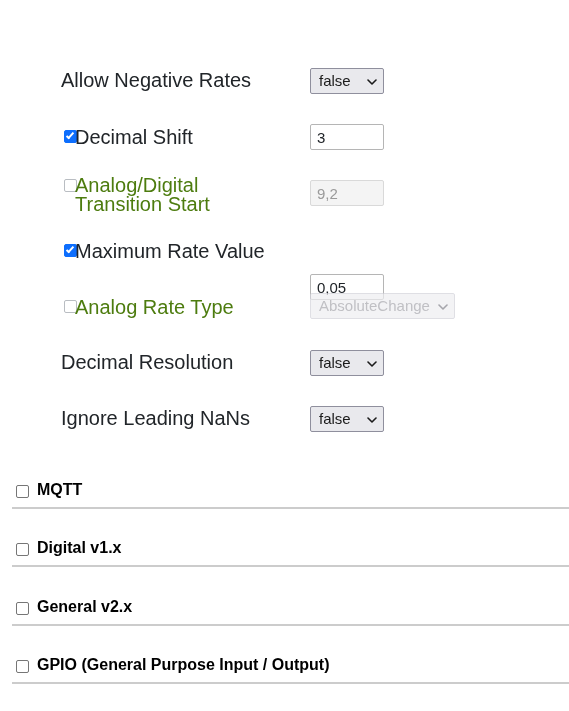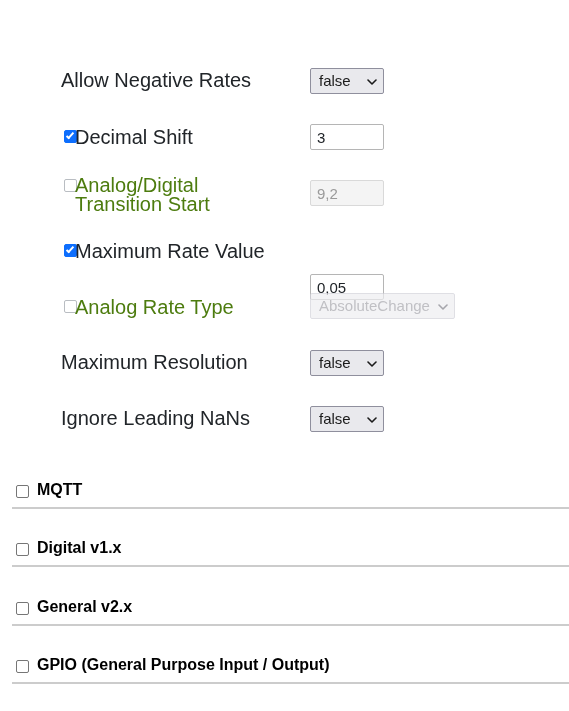--- a/index.html
+++ b/index.html
@@ -220,21 +220,21 @@
     <select class="ctl disabled" disabled="" style="position:relative; width:145px;"><option value="AbsoluteChange">AbsoluteChange</option><option value="RateChange">RateChange</option></select>
     <span class="sel-arrow">
       <svg viewBox="0 0 10 10" width="10" height="10">
           <path d="M1 3 L5 7 L9 3" stroke="#a6a6ac" stroke-width="1.6" fill="none" stroke-linecap="round" stroke-linejoin="round"></path>
         </svg>
     </span>
   </div>
 </div>
 
 <div class="param-row" style="top:353px;">
-  <div class="param-label">Maximum Resolution</div>
+  <div class="param-label">Decimal Resolution</div>
   <div class="sel-wrap" style="left:310px; top:-3px;">
     <select class="ctl" style="position:relative; width:74px;"><option value="false">false</option><option value="true">true</option></select>
     <span class="sel-arrow">
       <svg viewBox="0 0 10 10" width="10" height="10">
           <path d="M1 3 L5 7 L9 3" stroke="#1b1b1b" stroke-width="1.6" fill="none" stroke-linecap="round" stroke-linejoin="round"></path>
         </svg>
     </span>
   </div>
 </div>
 

